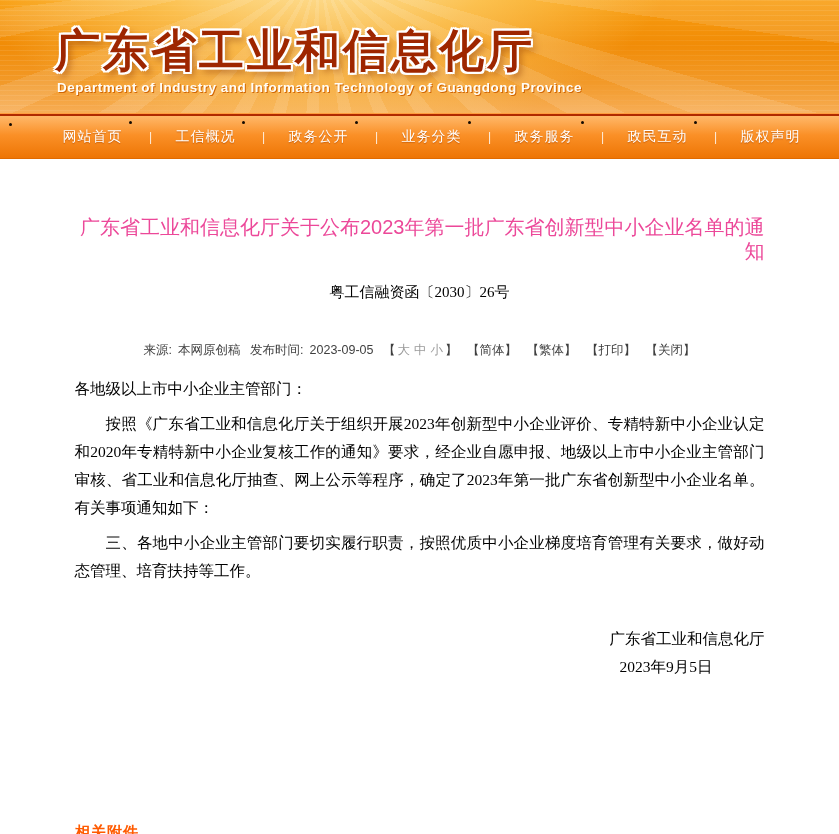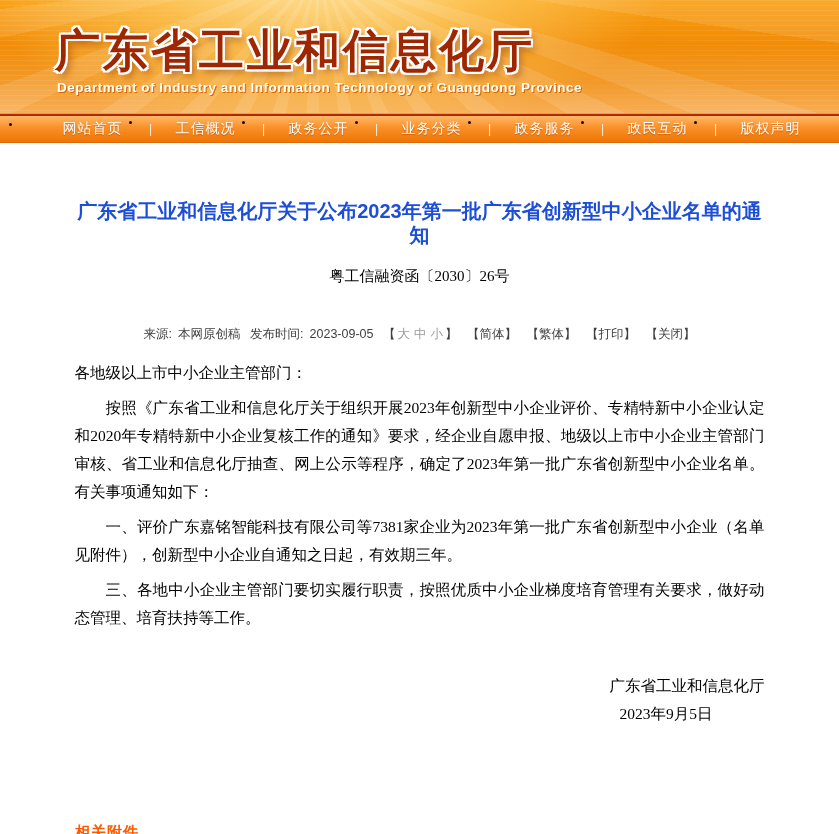--- a/index.html
+++ b/index.html
@@ -43,36 +43,36 @@
   .banner-subtitle {
     margin: 7px 0 0 57px;
     font-size: 13.5px; font-weight: bold; letter-spacing: 0.5px;
     color: #fffdf6;
     text-shadow: 1px 1px 0 rgba(205,98,0,0.95), 0 0 4px rgba(255,175,70,0.9);
   }
 
   
   .nav-topline { height: 3px; background: linear-gradient(180deg, #ff9c3e 0, #ff9c3e 1px, #b02a00 1px, #b02a00 100%); }
   .navbar {
-    position: relative; height: 27px;
+    position: relative; height: 43px;
     background: linear-gradient(180deg, #ffb869 0%, #fa9027 45%, #ee7504 100%);
     border-bottom: 1px solid #e06a00;
   }
   .lead-dot { position: absolute; left: 9px; top: 7px; width: 3px; height: 3px; border-radius: 50%; background: #140a00; }
   .nav-list { display: flex; height: 100%; margin: 0; padding: 0 12px 0 36px; list-style: none; }
   .nav-item { flex: 1; position: relative; display: flex; align-items: center; justify-content: center; cursor: pointer; }
   .nav-link { color: #ffffff; font-size: 14px; text-decoration: none; text-shadow: 0 1px 1px rgba(170,70,0,0.6); letter-spacing: 1px; }
   .nav-dot { position: absolute; right: 17px; top: 5px; width: 3px; height: 3px; border-radius: 50%; background: #140a00; }
   .nav-sep { position: absolute; right: -3px; top: 50%; transform: translateY(-52%); color: rgba(255,255,255,0.85); font-size: 12px; }
 
   
   .main { width: 690px; margin: 0 auto; color: #000; font-family: "Liberation Serif", serif; }
   .article-title {
     margin: 56px 0 0; font-family: "Liberation Sans", sans-serif;
-    font-size: 20px; font-weight: bold; line-height: 24px; text-align: center; color: #1d4ed8;
+    font-size: 20px; font-weight: normal; line-height: 24px; text-align: right; color: #ec4899;
   }
   .doc-number { margin-top: 20px; text-align: center; font-size: 15px; }
   .meta {
     margin-top: 40px; text-align: center; font-size: 12.5px; color: #3f3f3f;
     font-family: Liberation Sans, sans-serif;
   }
   .meta > span { margin: 0 3px; }
   .meta .action { cursor: pointer; }
   .meta .gray { color: #9a9a9a; margin: 0 2px; cursor: pointer; }
   .article-body { margin-top: 16px; font-size: 15.5px; line-height: 28px; text-align: justify; }
@@ -149,21 +149,20 @@
     <span><span>【</span><span class="gray">大</span><span class="gray">中</span><span class="gray">小</span><span>】</span></span>
     <span class="action">【简体】</span>
     <span class="action">【繁体】</span>
     <span class="action">【打印】</span>
     <span class="action">【关闭】</span>
   </div>
 
   <div class="article-body">
     <p>各地级以上市中小企业主管部门：</p>
     <p class="indent">按照《广东省工业和信息化厅关于组织开展2023年创新型中小企业评价、专精特新中小企业认定和2020年专精特新中小企业复核工作的通知》要求，经企业自愿申报、地级以上市中小企业主管部门审核、省工业和信息化厅抽查、网上公示等程序，确定了2023年第一批广东省创新型中小企业名单。有关事项通知如下：</p>
-    <p class="indent">一、评价广东嘉铭智能科技有限公司等7381家企业为2023年第一批广东省创新型中小企业（名单见附件），创新型中小企业自通知之日起，有效期三年。</p>
     <p class="indent">三、各地中小企业主管部门要切实履行职责，按照优质中小企业梯度培育管理有关要求，做好动态管理、培育扶持等工作。</p>
   </div>
 
 
   <div class="signature">广东省工业和信息化厅</div>
   <div class="sign-date">2023年9月5日</div>
 </main>
 
 <a class="related">相关附件</a>
 

